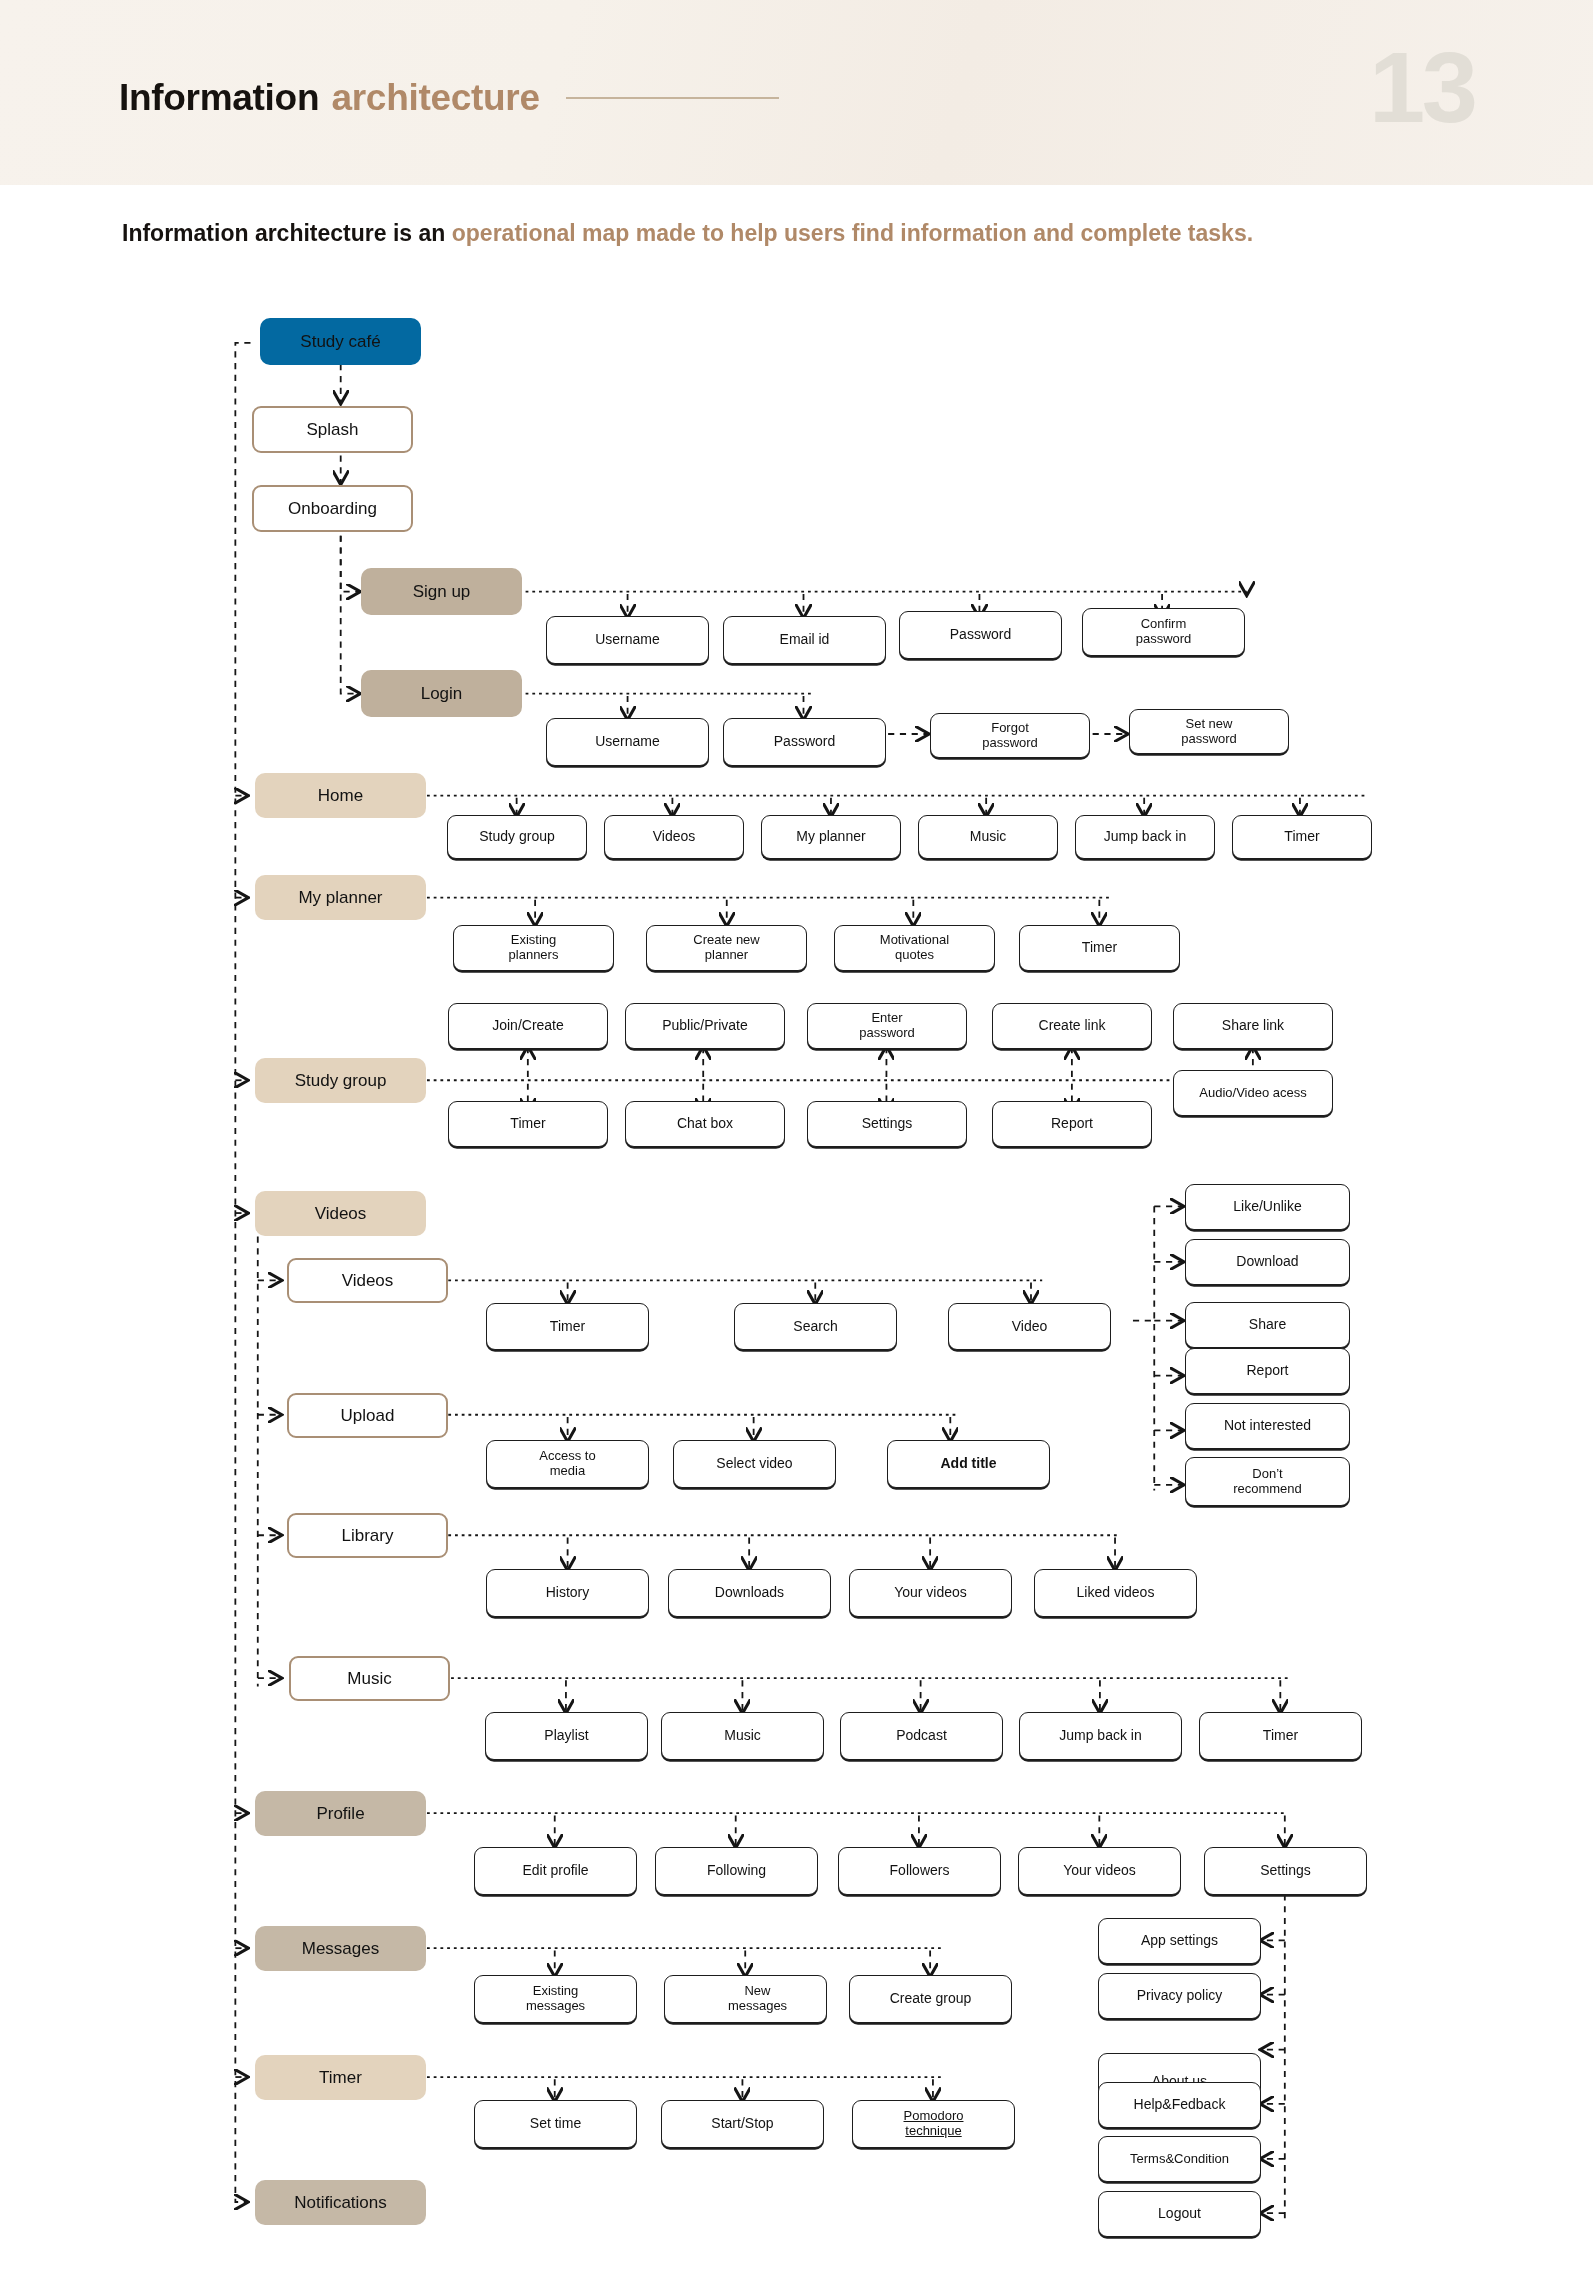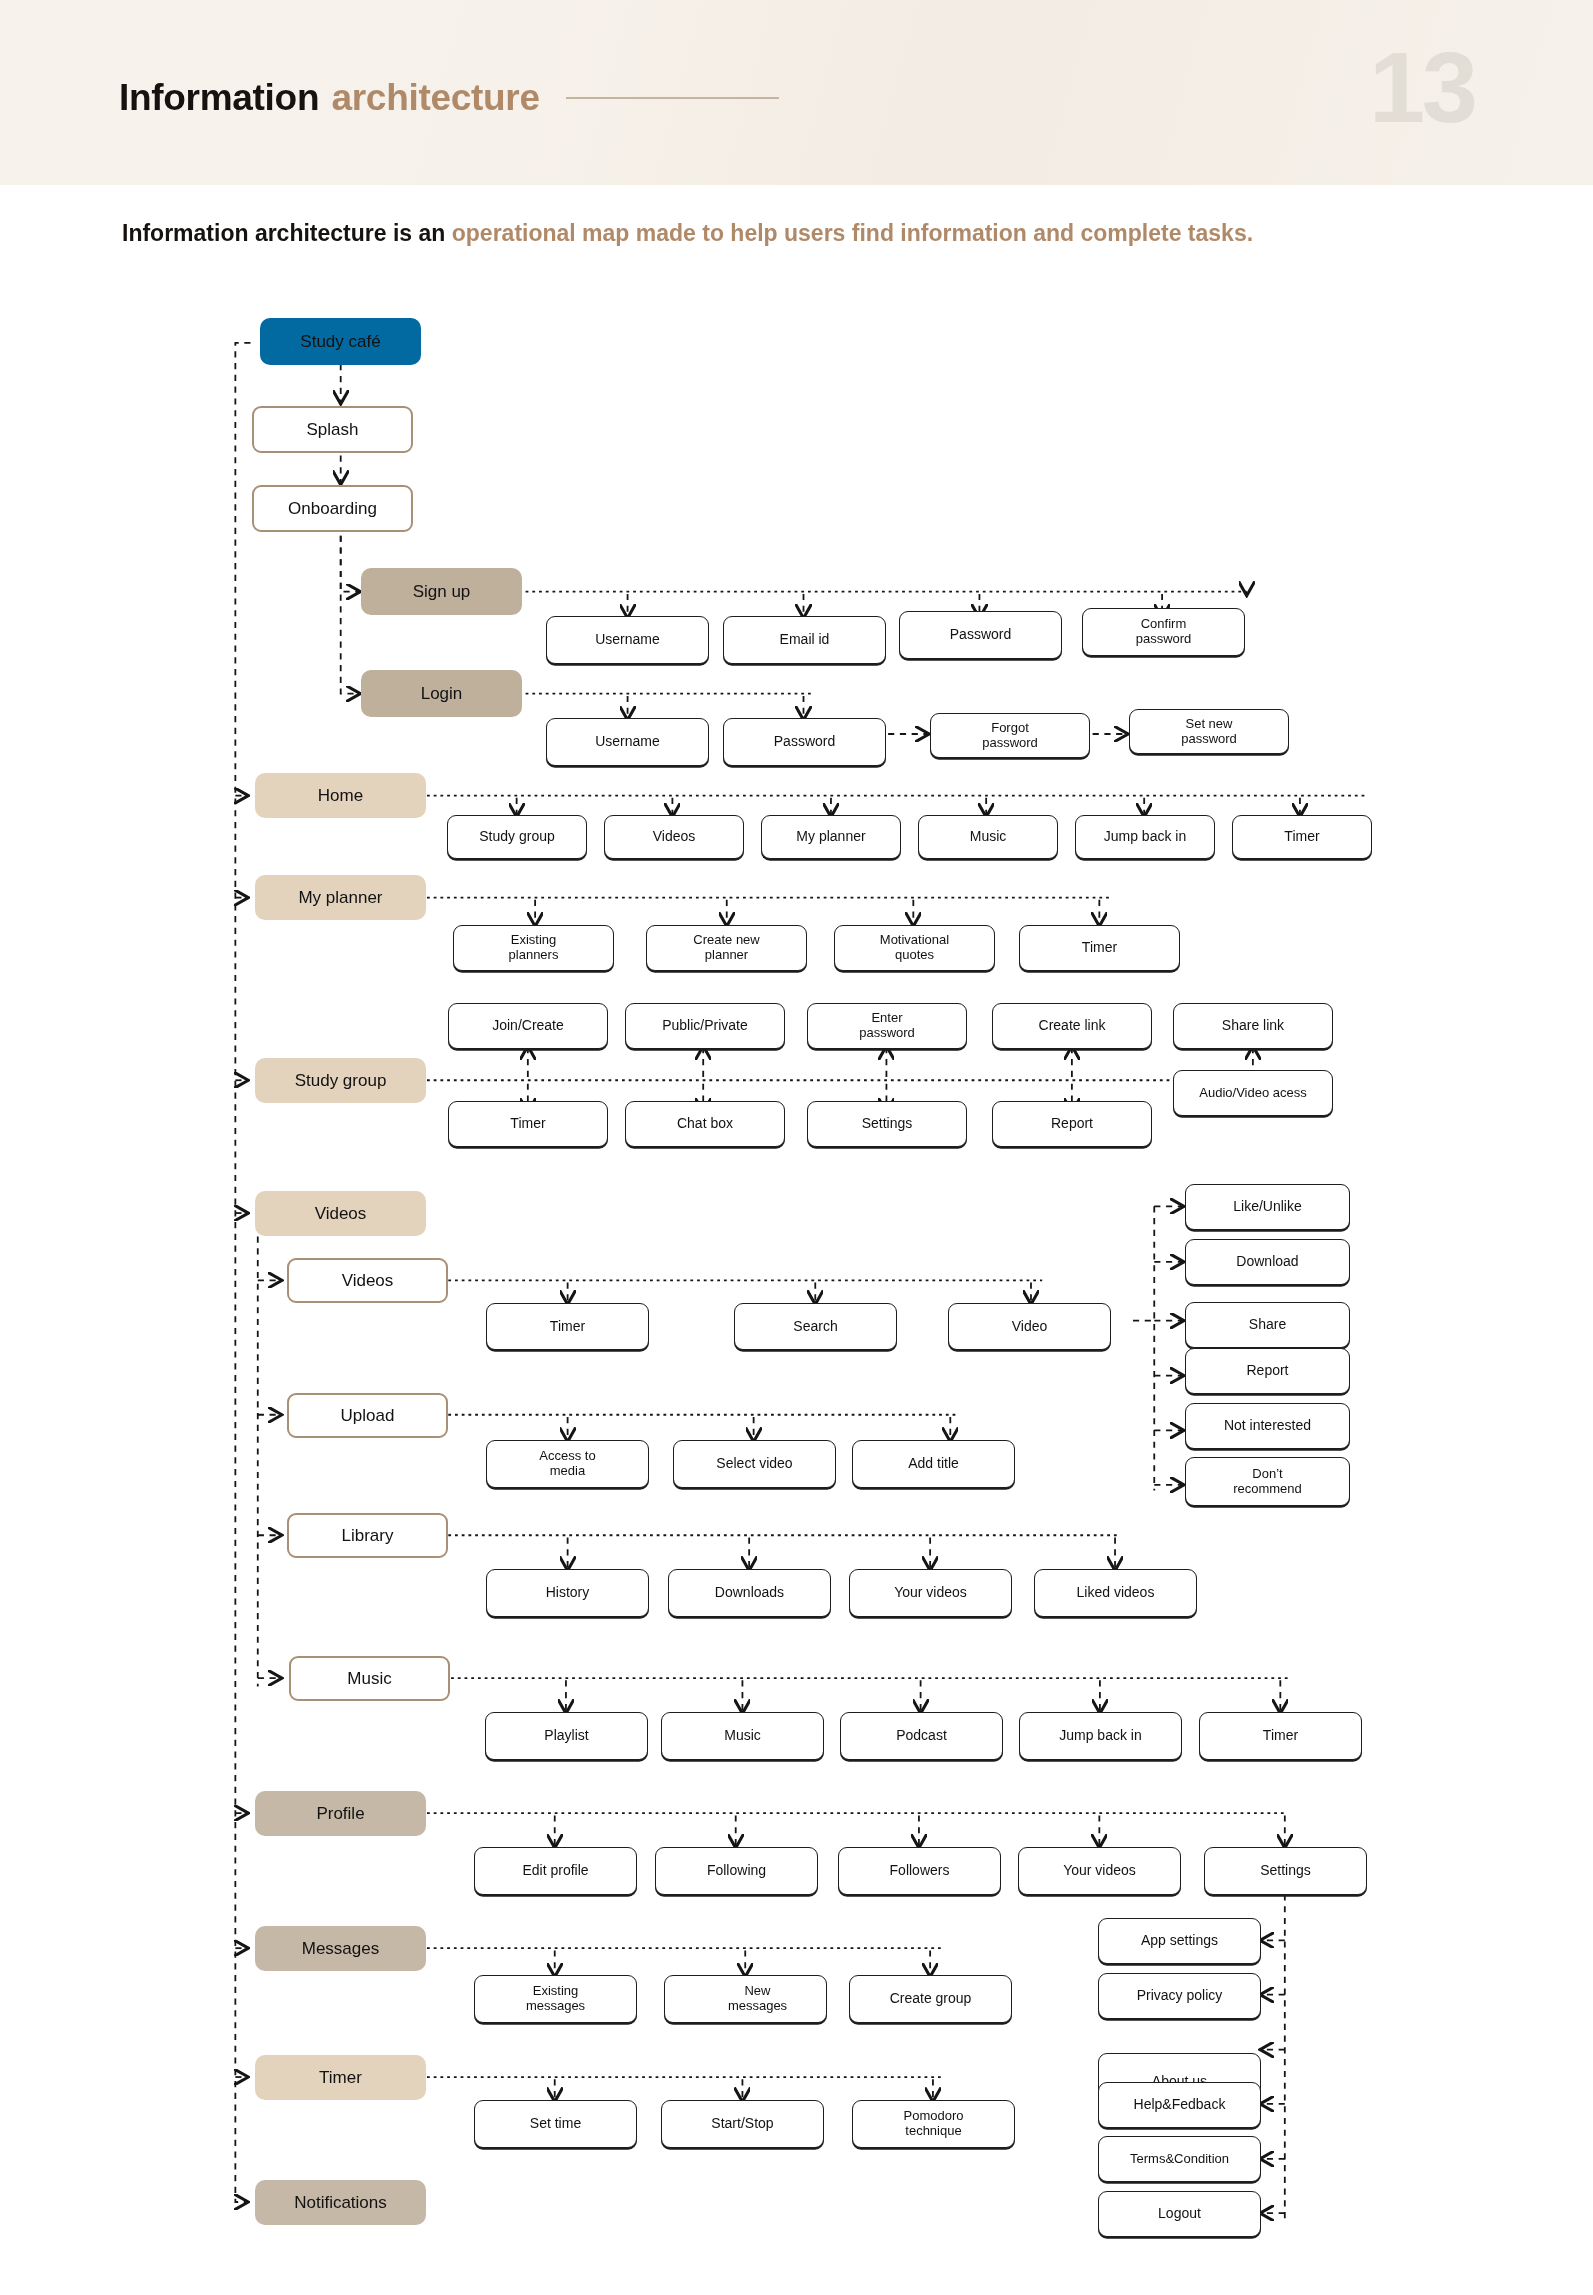--- a/index.html
+++ b/index.html
@@ -417,21 +417,21 @@
   <div class="node leaf small" style="left:1185px;top:1457px;width:165px;height:49px;">
     <span><span>Don’t</span><span class="two">recommend</span></span>
   </div>
 
   <div class="node leaf small" style="left:486px;top:1440px;width:163px;height:48px;">
     <span><span>Access to</span><span class="two">media</span></span>
   </div>
   <div class="node leaf" style="left:673px;top:1440px;width:163px;height:48px;">
       <span>Select video</span>
     </div>
-  <div class="node leaf" style="left:852px;top:1440px;width:163px;height:48px;">
+  <div class="node leaf" style="left:887px;top:1440px;width:163px;height:48px;font-weight:bold;">
       <span>Add title</span>
     </div>
 
   <div class="node leaf" style="left:486px;top:1569px;width:163px;height:48px;">
       <span>History</span>
     </div>
   <div class="node leaf" style="left:668px;top:1569px;width:163px;height:48px;">
       <span>Downloads</span>
     </div>
   <div class="node leaf" style="left:849px;top:1569px;width:163px;height:48px;">
@@ -501,18 +501,18 @@
   <div class="node leaf" style="left:849px;top:1975px;width:163px;height:48px;">
       <span>Create group</span>
     </div>
 
   <div class="node leaf" style="left:474px;top:2100px;width:163px;height:48px;">
       <span>Set time</span>
     </div>
   <div class="node leaf" style="left:661px;top:2100px;width:163px;height:48px;">
       <span>Start/Stop</span>
     </div>
-  <div class="node leaf small" style="left:852px;top:2100px;width:163px;height:48px;">
+  <div class="node leaf small" style="left:852px;top:2100px;width:163px;height:48px;text-decoration:underline;">
     <span><span>Pomodoro</span><span class="two">technique</span></span>
   </div>
 
 </div>
 
 
 </body></html>

